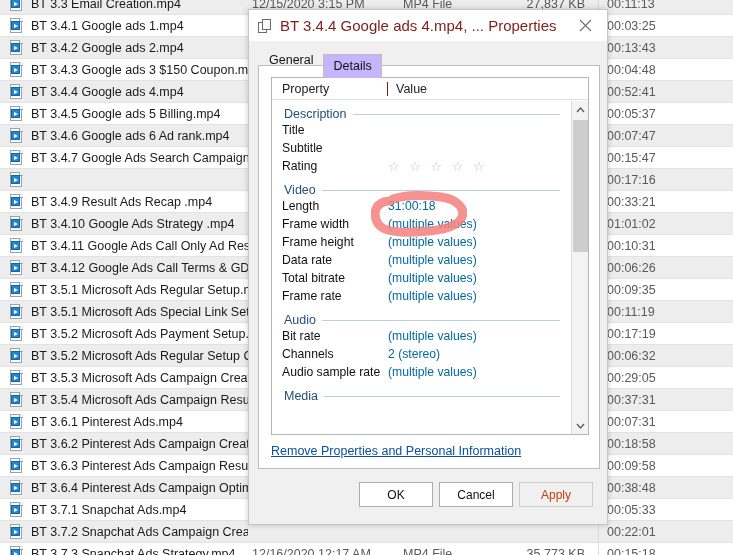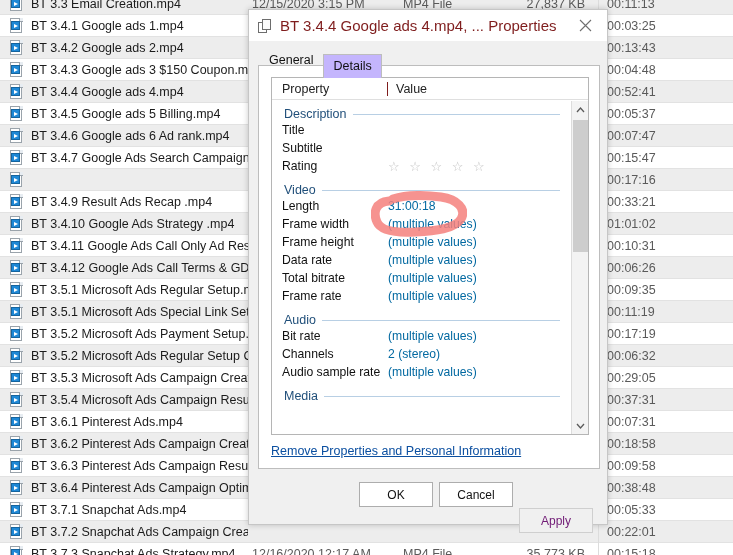--- a/index.html
+++ b/index.html
@@ -135,21 +135,21 @@
     text-decoration:underline;white-space:nowrap;
   }
 
   #btnrow{position:absolute;left:0;right:0;bottom:0;height:56px;}
   .dlgbtn{
     position:absolute;top:14px;width:74px;height:25px;
     background:#ffffff;border:1px solid #adadad;box-sizing:border-box;
     font-size:12px;color:#111;display:flex;align-items:center;justify-content:center;
     font-family:"Liberation Sans","DejaVu Sans",sans-serif;
   }
-  .dlgbtn.disabled{background:#f0f0f0;border-color:#cfcfcf;color:#701a75;margin-top:26px;}
+  .dlgbtn.disabled{background:#f0f0f0;border-color:#cfcfcf;color:#c2410c;}
   #btn-ok{left:110px;}
   #btn-cancel{left:190px;}
   #btn-apply{left:270px;}
 
   
   #annotation{position:absolute;left:371px;top:191px;width:96px;height:46px;z-index:50;pointer-events:none;}
 </style>
 </head>
 <body>
 

